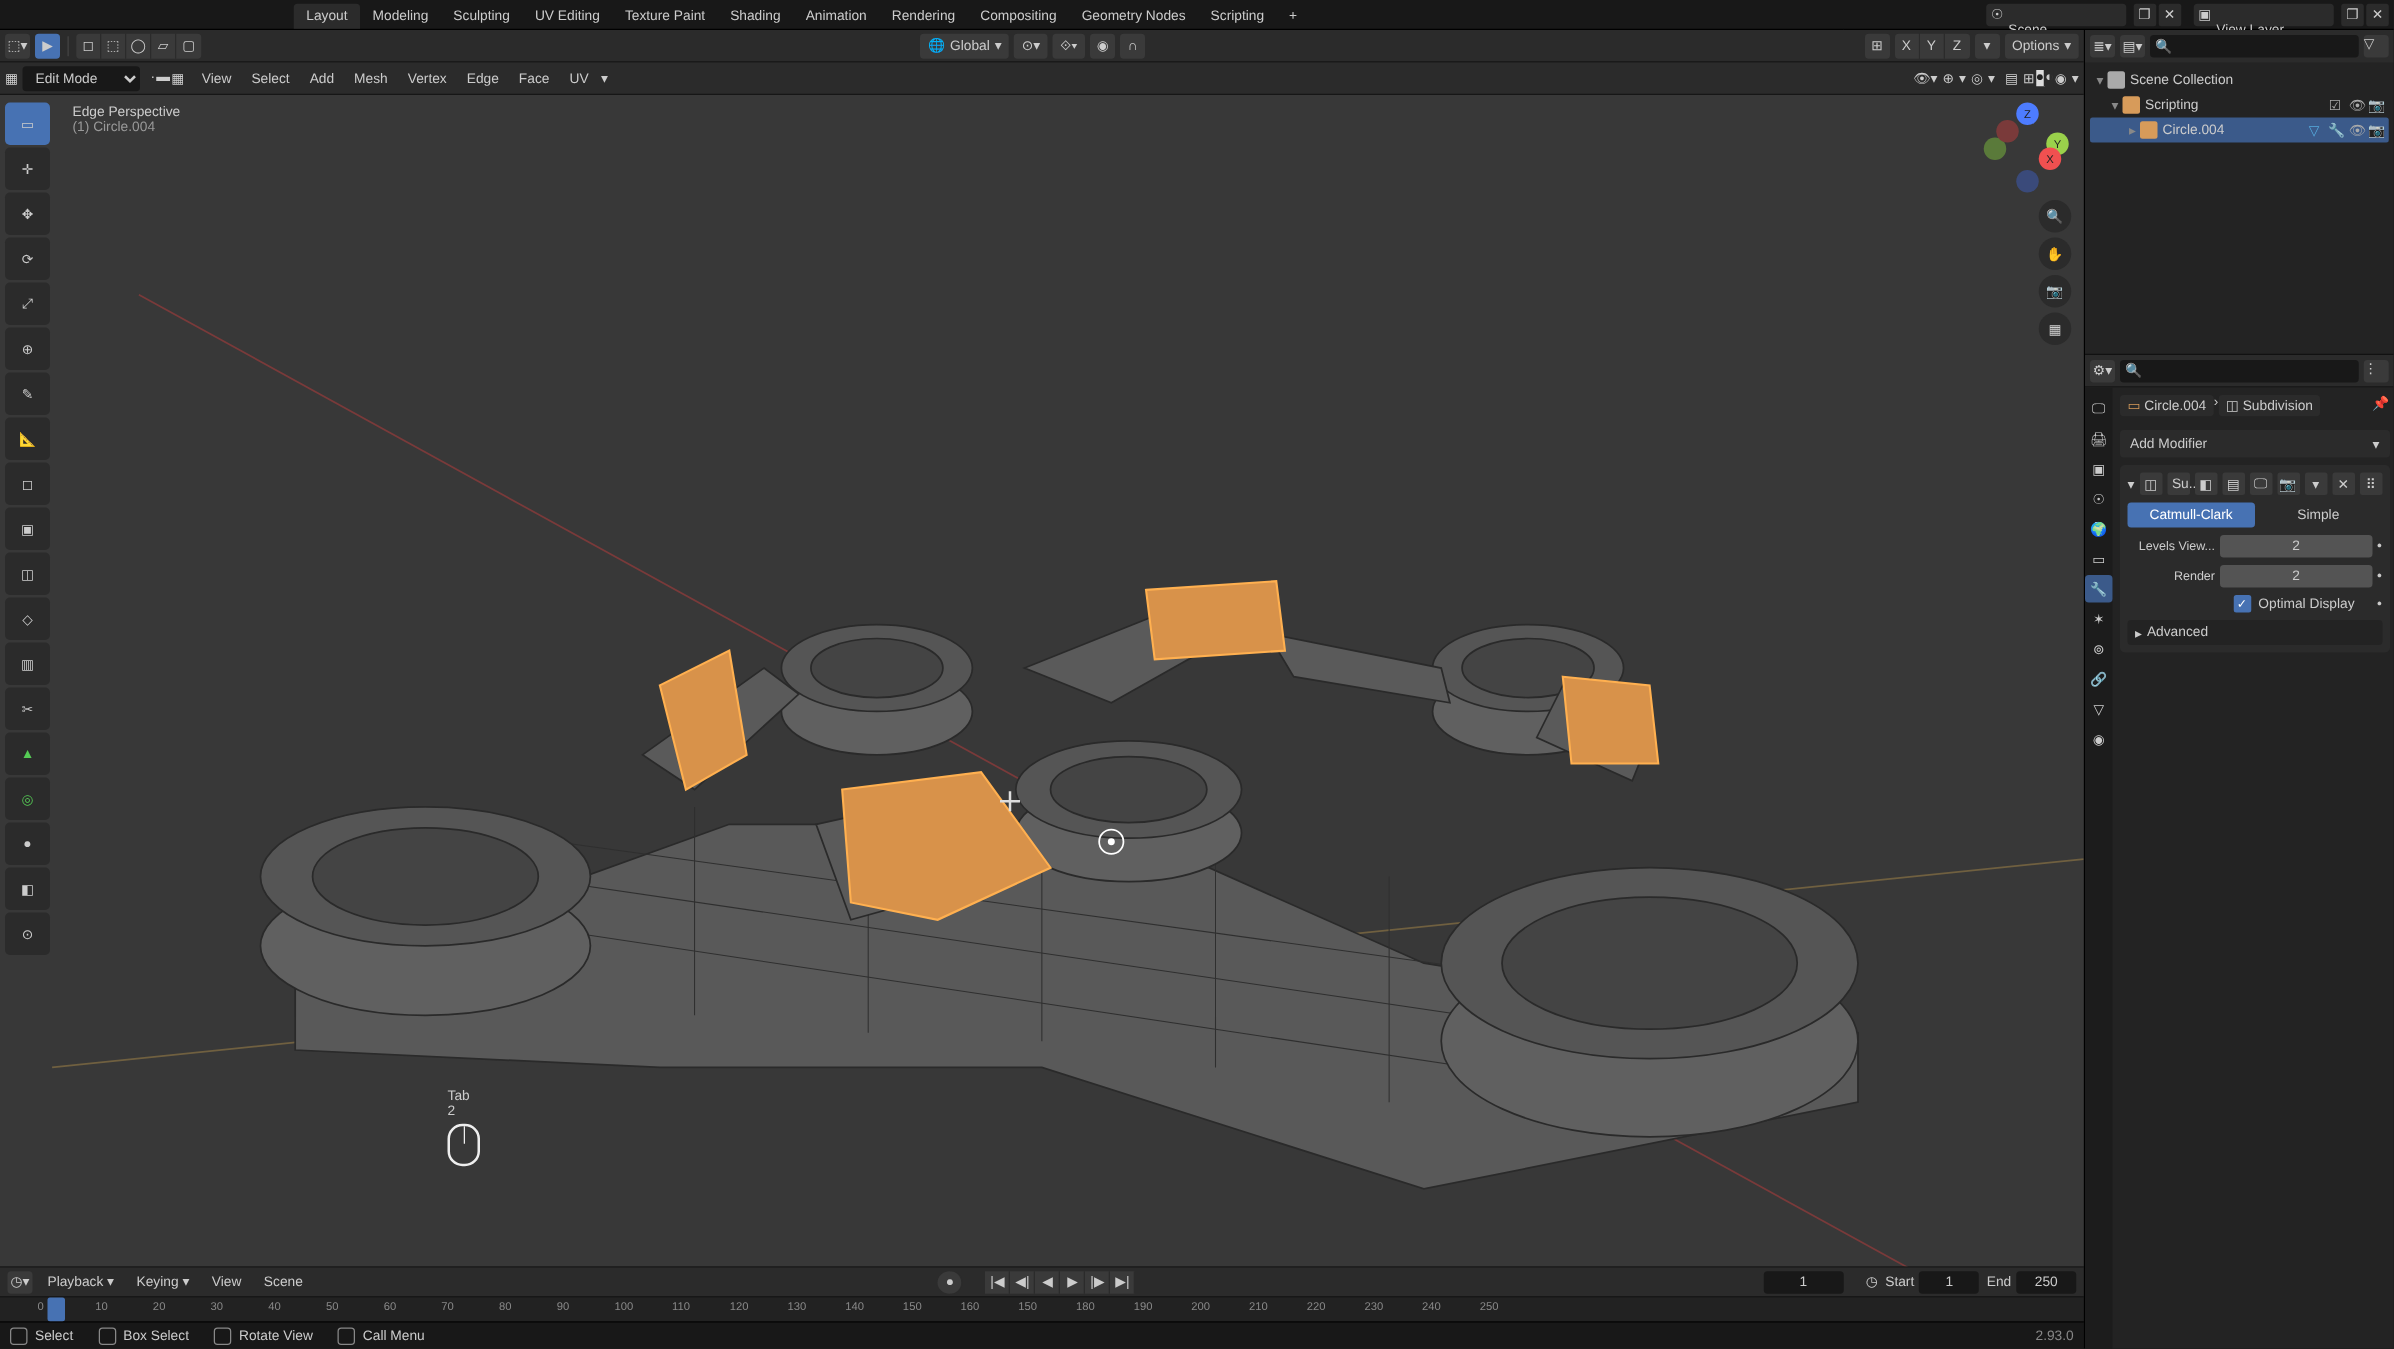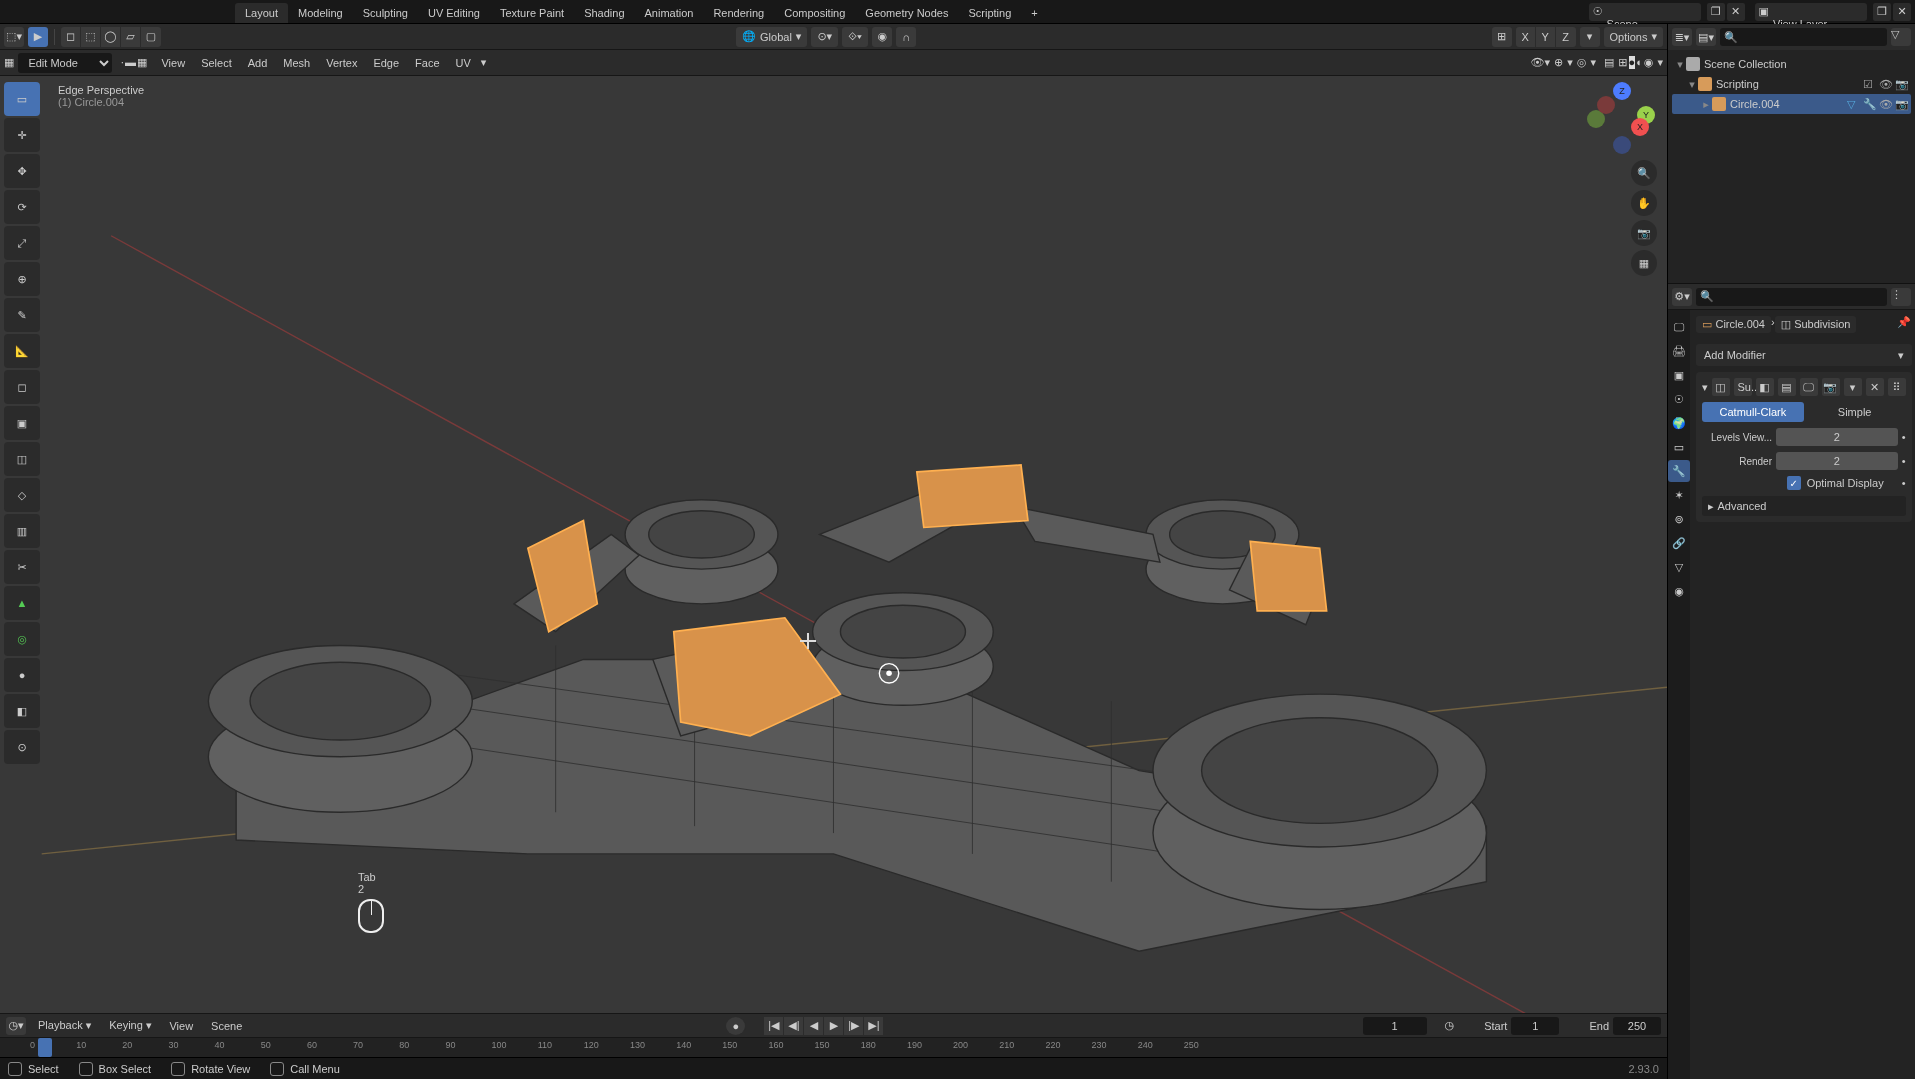--- a/index.html
+++ b/index.html
@@ -66,21 +66,21 @@
 
 
 .render-svg { position:absolute; inset:0; }
 
 
 .timeline { height: 24px; background: #2b2b2b; display:flex; align-items:center; padding:0 6px; gap:6px; border-top:1px solid #161616; }
 .timeline .menu-txt { padding: 0 6px; }
 .timeline .center-ctrls { display:flex; gap:0; margin:0 auto; }
 .timeline .pb { width:20px; height:18px; background:#3a3a3a; display:flex; align-items:center; justify-content:center; border-right:1px solid #2b2b2b; }
 .timeline .frame-field { width:64px; height:18px; background:#181818; border-radius:3px; display:flex; align-items:center; justify-content:center; }
-.timeline .label-field { display:flex; align-items:center; gap:4px;margin-left:24px; }
+.timeline .label-field { display:flex; align-items:center; gap:4px; }
 
 .tl-ruler { height: 20px; background: #222; position:relative; border-top:1px solid #161616; }
 .tl-ruler .tick { position:absolute; top:2px; font-size:9px; color:#888; }
 .tl-ruler .playhead { position:absolute; left:38px; top:0; bottom:0; width:14px; background:#4772b3; border-radius:2px; }
 
 
 .status-bar { height: 22px; background: #181818; display:flex; align-items:center; padding:0 8px; gap:20px; border-top:1px solid #000; }
 .status-bar .sb-item { display:flex; align-items:center; gap:6px; }
 .status-bar .sb-item .ico { width:14px; height:14px; border:1px solid #888; border-radius:3px; }
 .status-bar .version { margin-left:auto; color:#888; }

